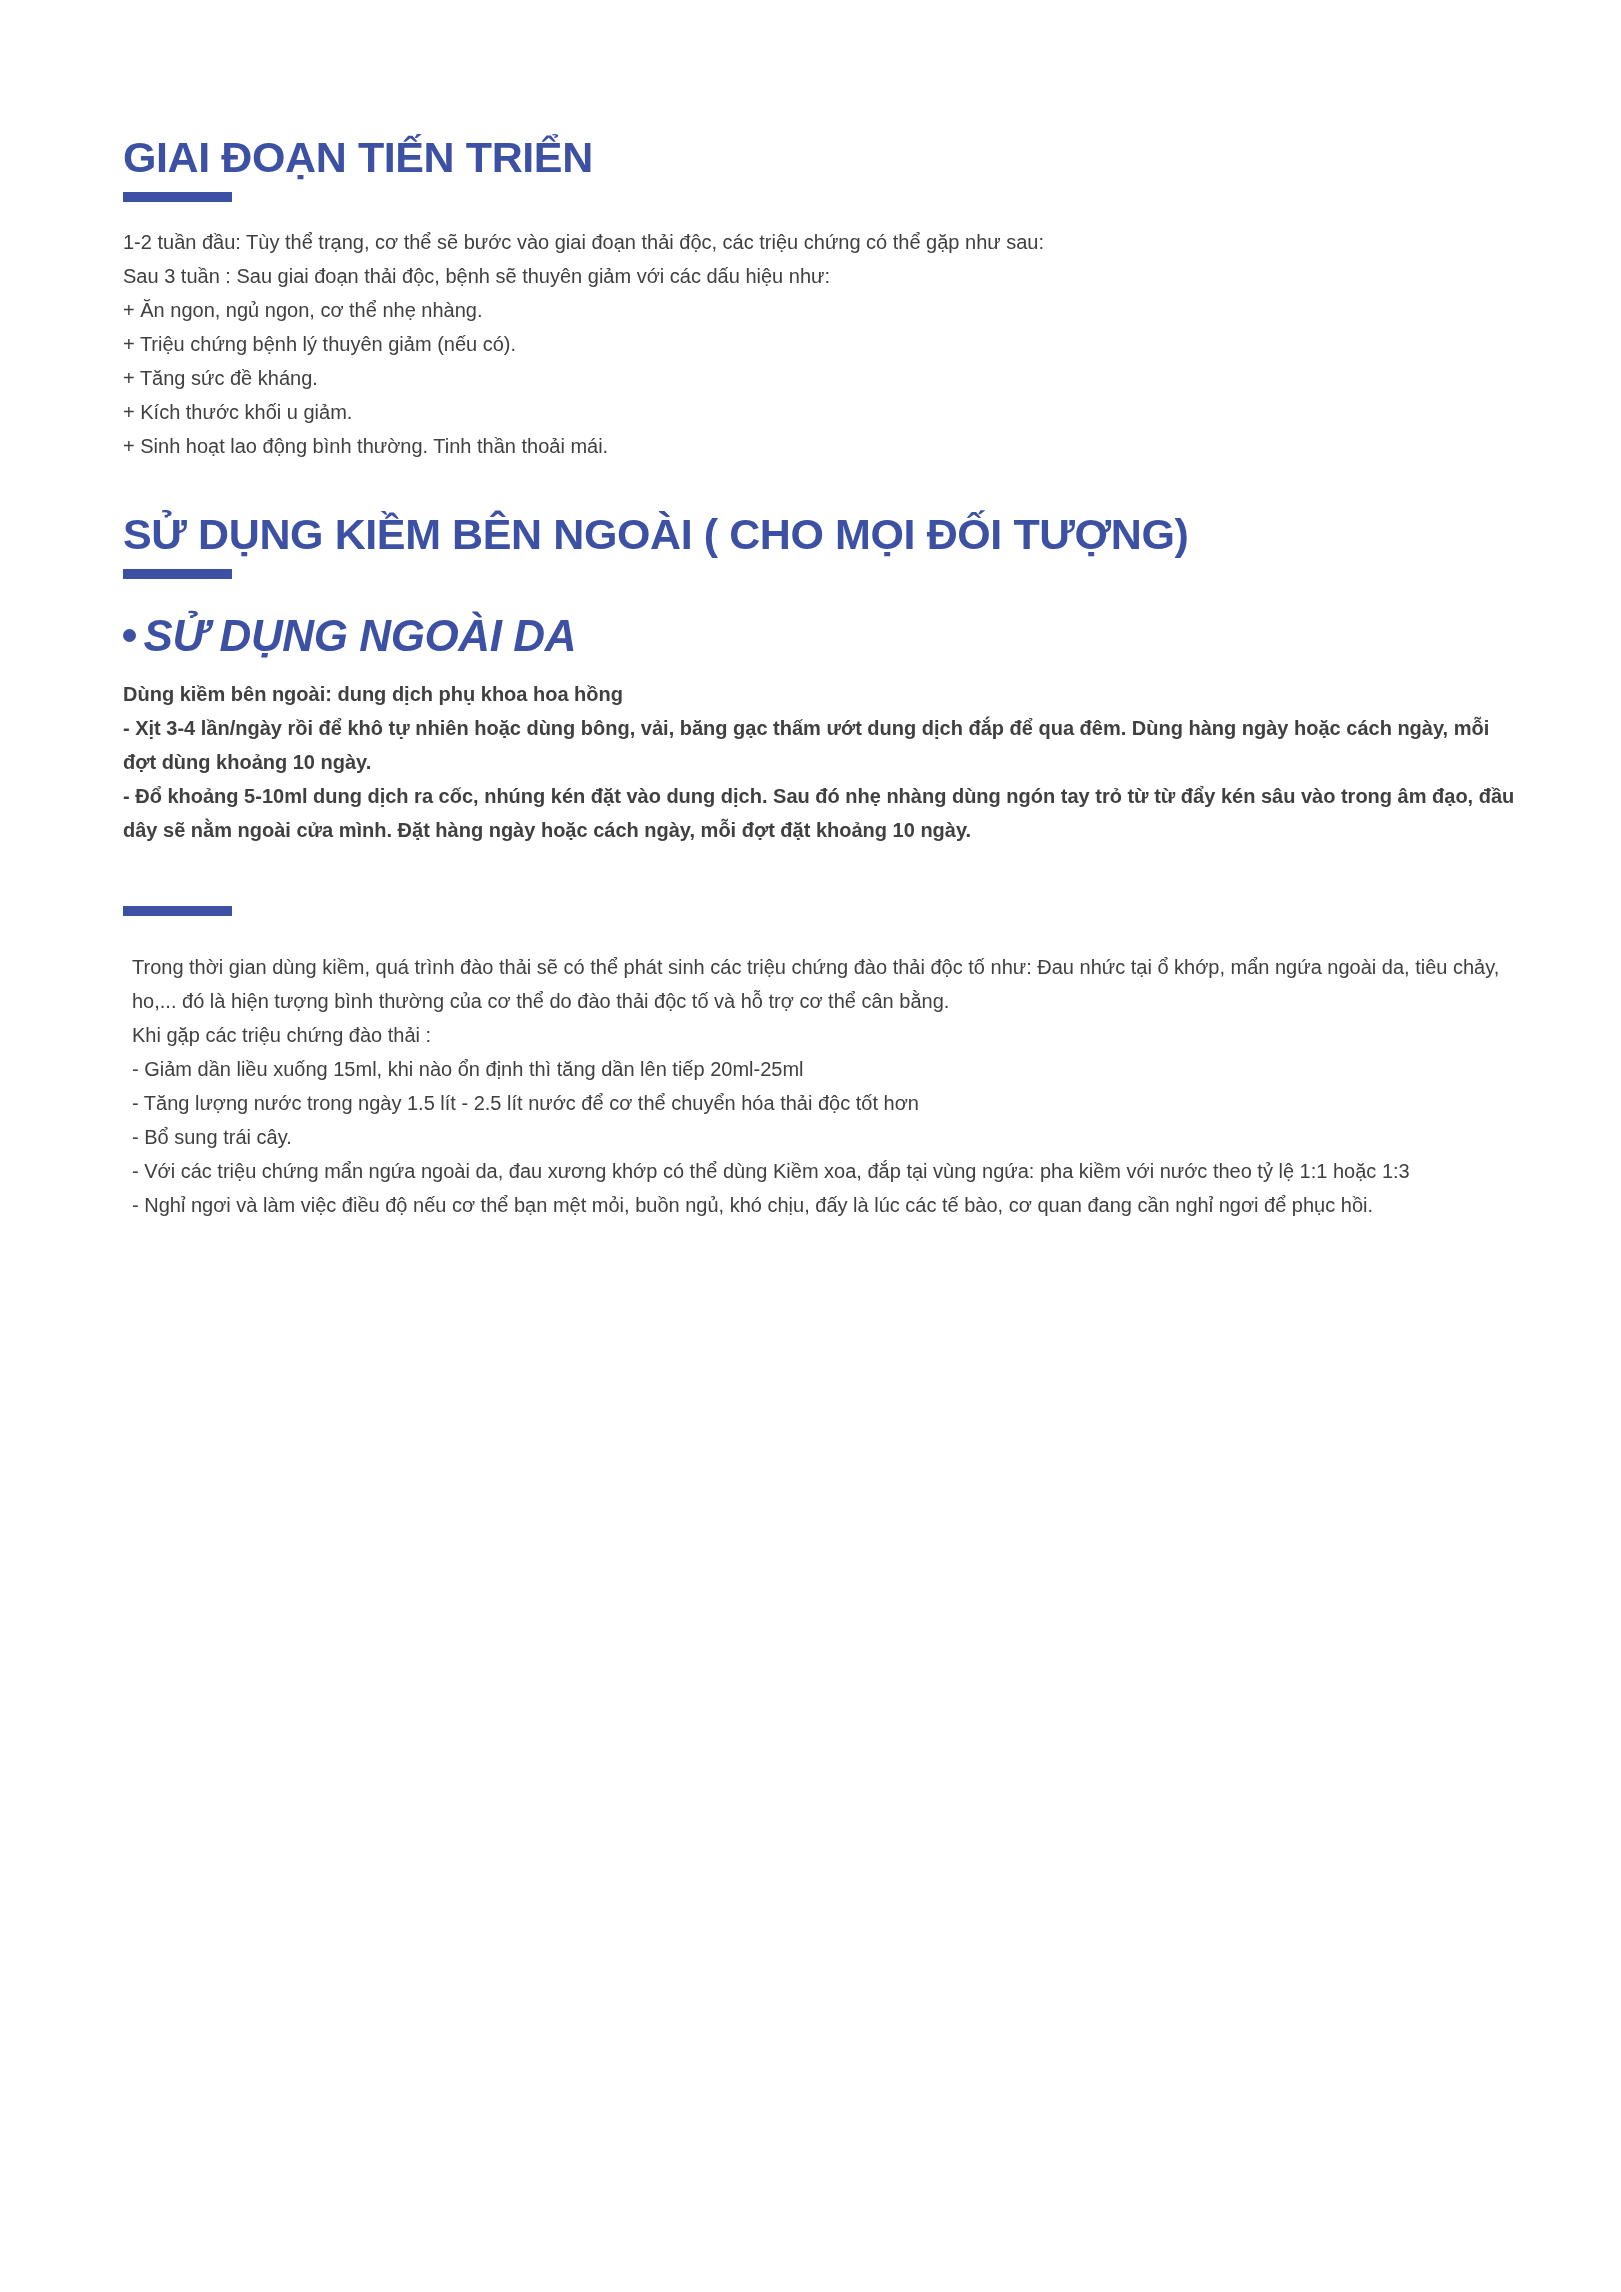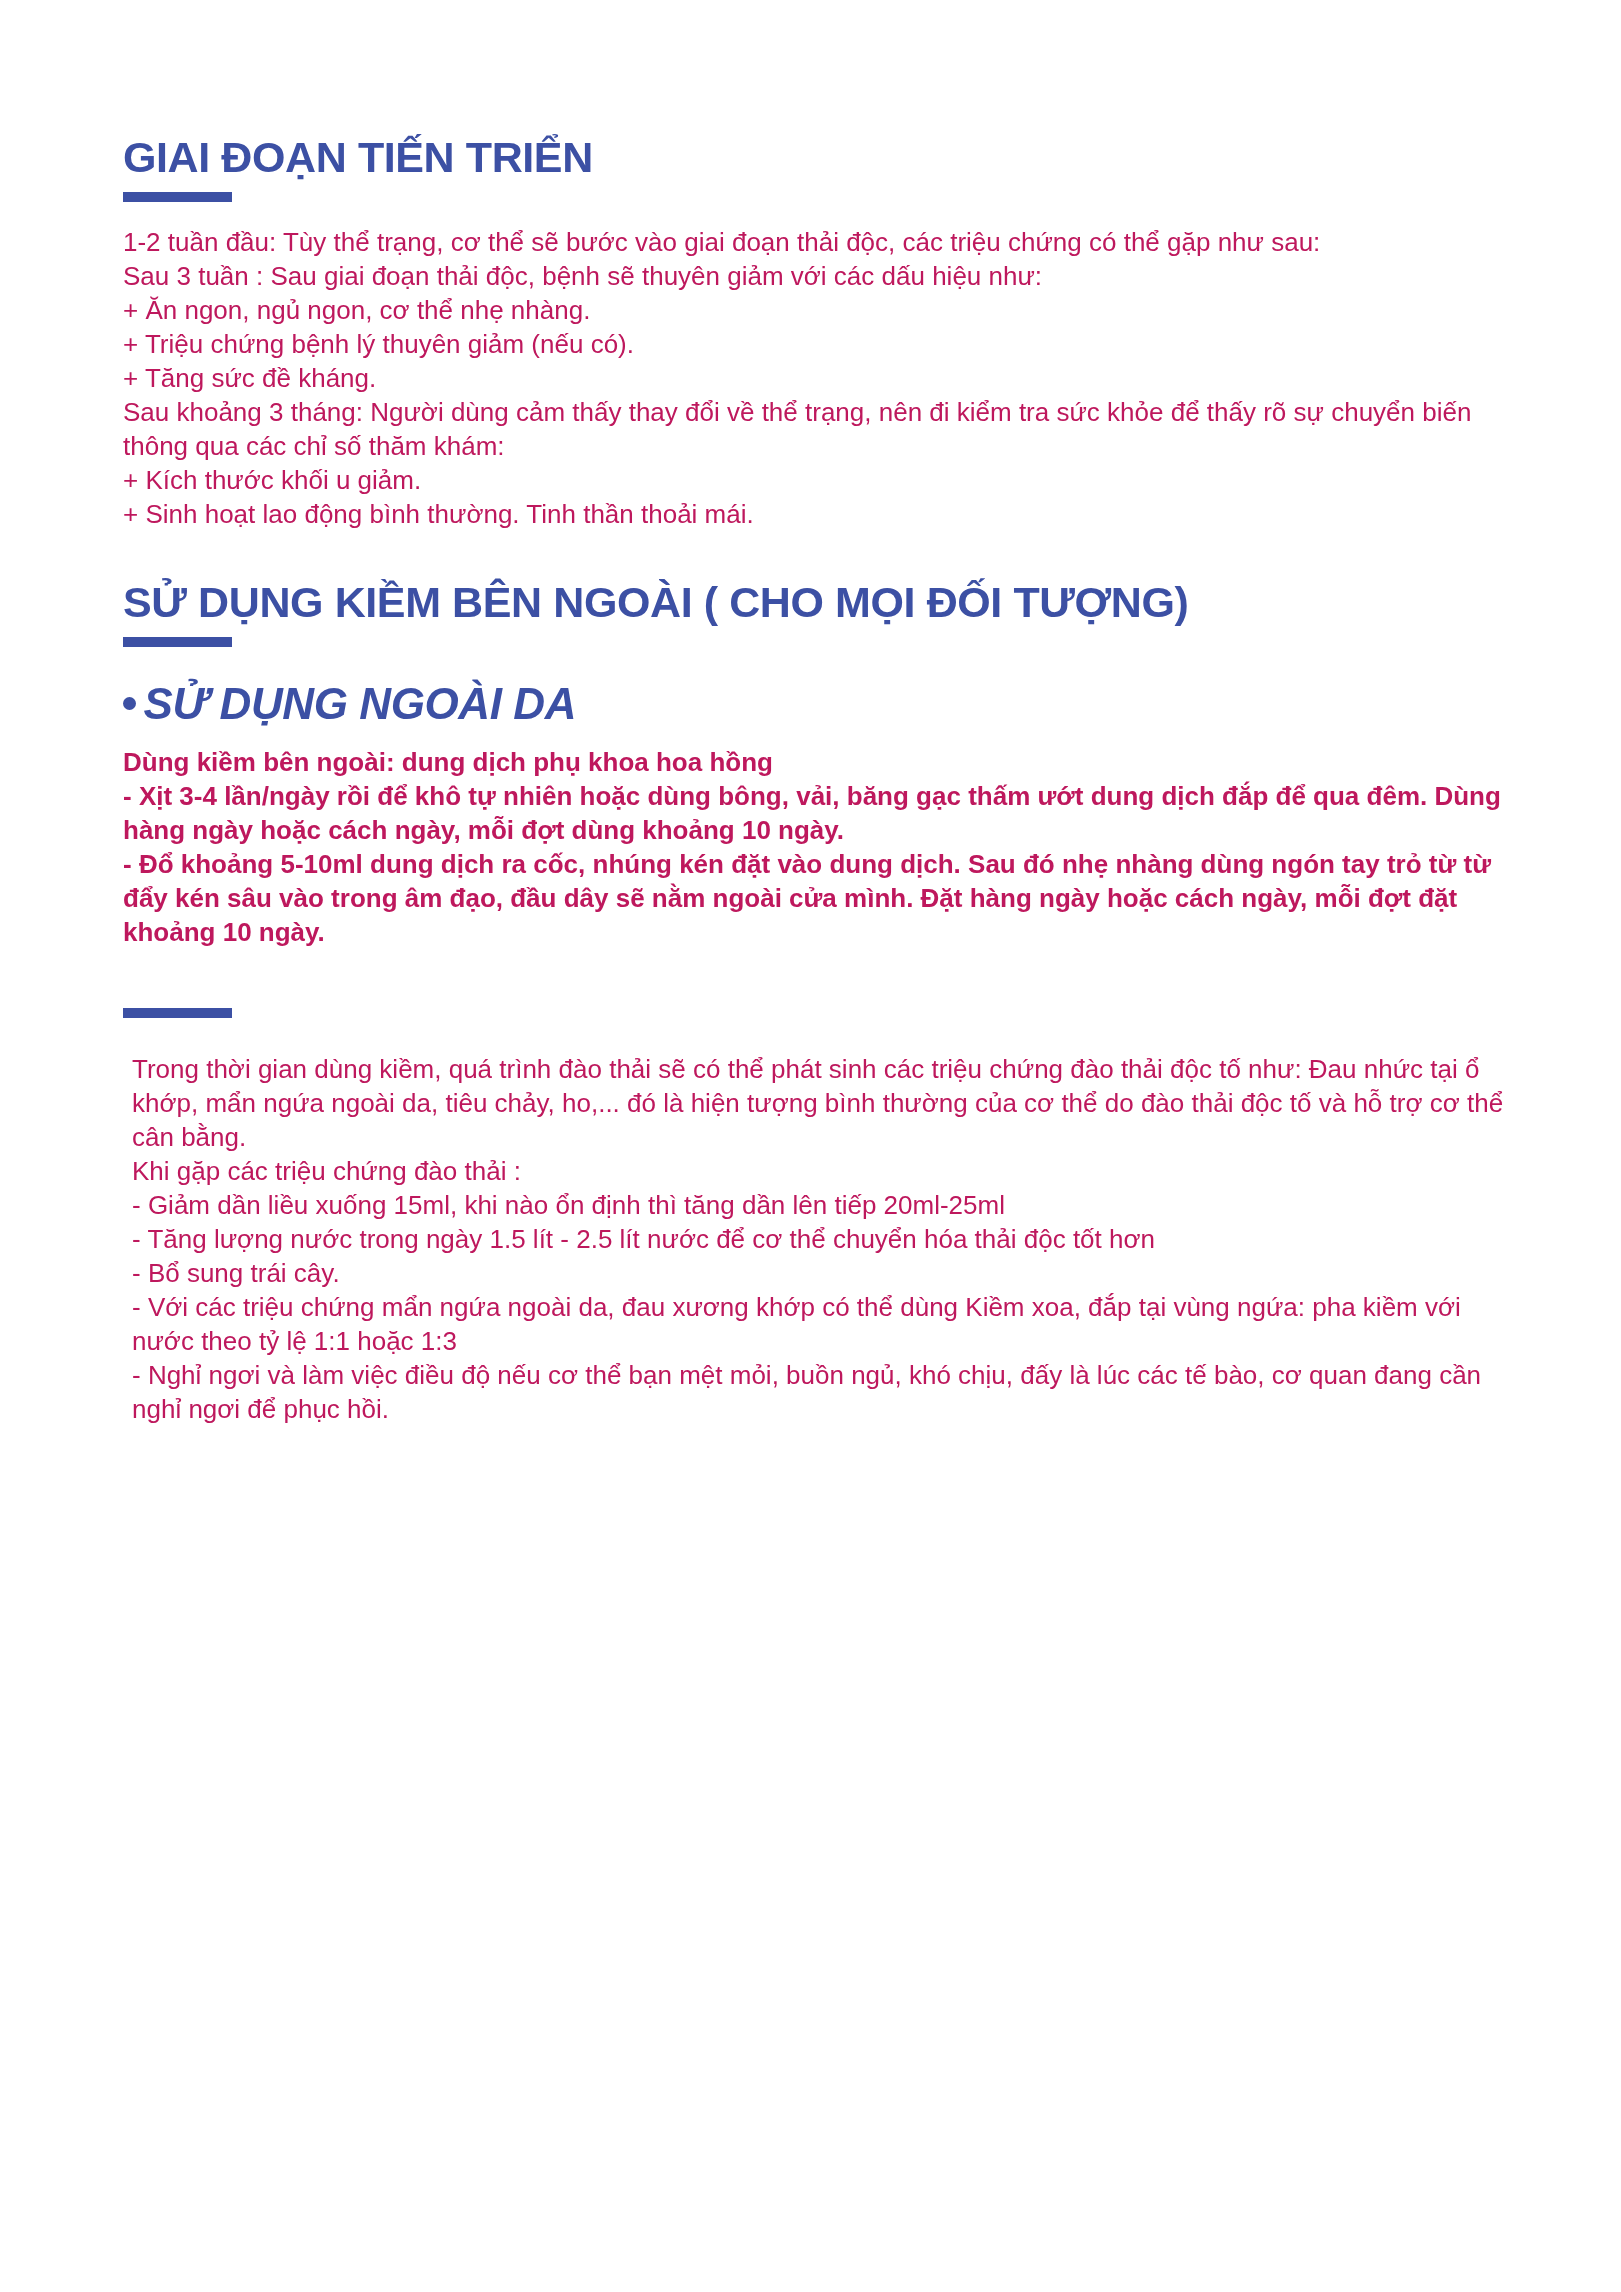--- a/index.html
+++ b/index.html
@@ -30,22 +30,22 @@
   }
   .heading-underline {
     width: 109px;
     height: 9.9px;
     background: #3c50a4;
     margin-top: 10.7px;
   }
   .para {
     margin-top: 23px;
     max-width: 1397px;
-    color: #be185d;
-    font-size: 26px;
+    color: #404040;
+    font-size: 20px;
     line-height: 34px;
   }
   .para p {
     margin: 0;
     padding: 0;
   }
   .section {
     margin: 0;
   }
   .section + .section {
@@ -90,21 +90,20 @@
 
   <div class="section section-1">
     <h2 class="section-heading">GIAI ĐOẠN TIẾN TRIỂN</h2>
     <div class="heading-underline"></div>
     <div class="para">
       <p>1-2 tuần đầu: Tùy thể trạng, cơ thể sẽ bước vào giai đoạn thải độc, các triệu chứng có thể gặp như sau:</p>
       <p>Sau 3 tuần : Sau giai đoạn thải độc, bệnh sẽ thuyên giảm với các dấu hiệu như:</p>
       <p>+ Ăn ngon, ngủ ngon, cơ thể nhẹ nhàng.</p>
       <p>+ Triệu chứng bệnh lý thuyên giảm (nếu có).</p>
       <p>+ Tăng sức đề kháng.</p>
-      <p>Sau khoảng 3 tháng: Người dùng cảm thấy thay đổi về thể trạng, nên đi kiểm tra sức khỏe để thấy rõ sự chuyển biến thông qua các chỉ số thăm khám:</p>
       <p>+ Kích thước khối u giảm.</p>
       <p>+ Sinh hoạt lao động bình thường. Tinh thần thoải mái.</p>
     </div>
   </div>
 
   <div class="section section-2">
     <h2 class="section-heading">SỬ DỤNG KIỀM BÊN NGOÀI ( CHO MỌI ĐỐI TƯỢNG)</h2>
     <div class="heading-underline"></div>
     <div class="subheading-row">
       <span class="bullet-dot"></span>

